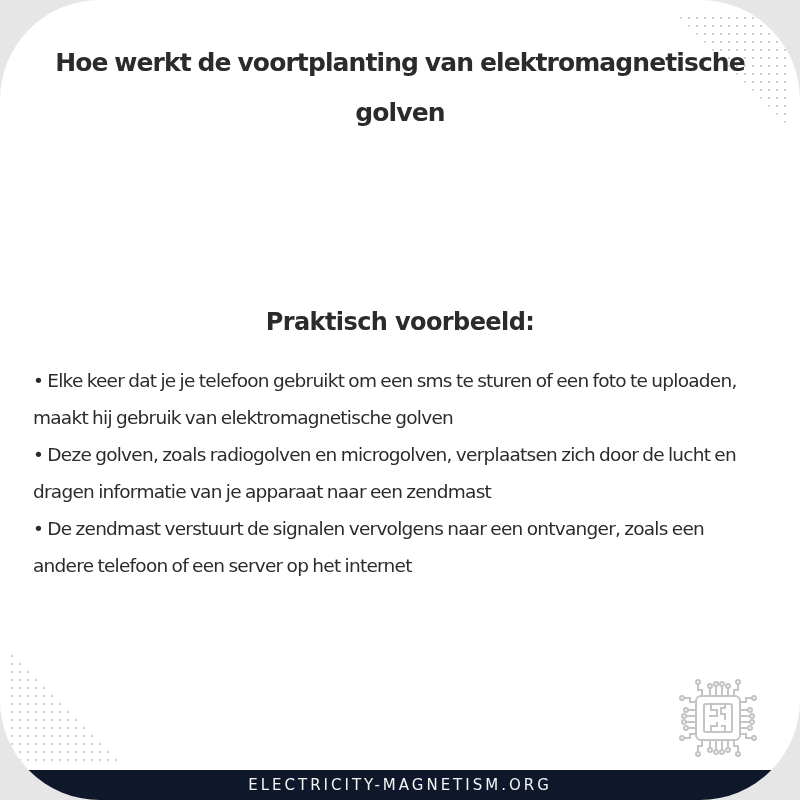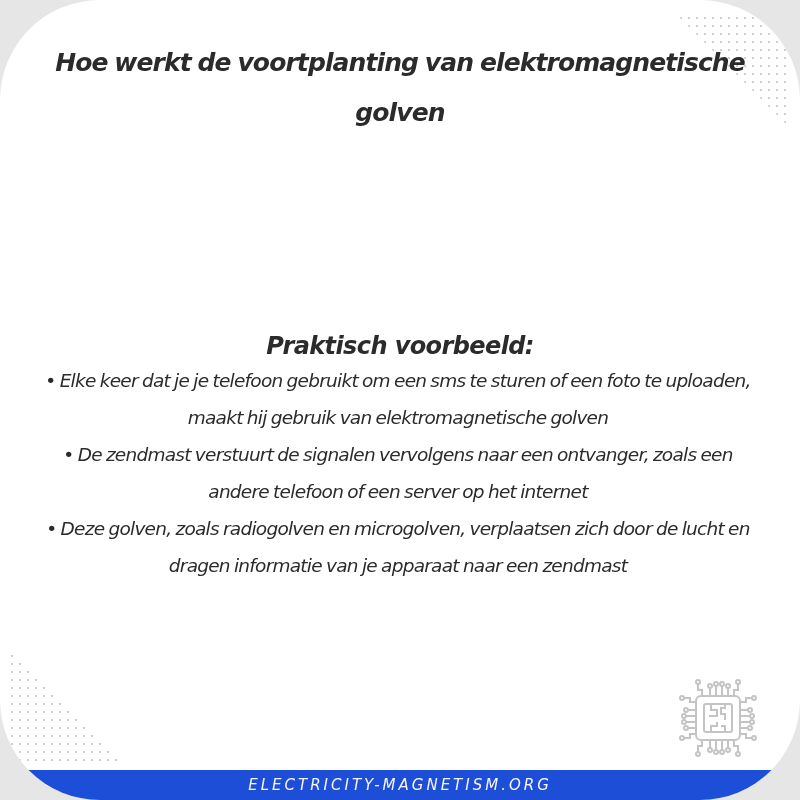--- a/index.html
+++ b/index.html
@@ -10,21 +10,20 @@
       color: #2b2b2b;
       position: relative;
     }
     .card {
       position: absolute;
       left: 0; top: 0;
       width: 800px; height: 800px;
       background: #ffffff;
       border-radius: 100px;
       overflow: hidden;
-      font-style: italic;
     }
     .dots-tr {
       position: absolute;
       left: 677px; top: 14px;
       width: 110px; height: 110px;
       background-image: radial-gradient(circle, #cfcfcf 1px, transparent 1.4px);
       background-size: 8px 8px;
       -webkit-mask-image: linear-gradient(225deg, #000 50%, transparent 51%);
       mask-image: linear-gradient(225deg, #000 50%, transparent 51%);
     }
@@ -57,42 +56,41 @@
       letter-spacing: -0.3px;
     }
     .subtitle {
       position: absolute;
       left: 30px; top: 300px;
       width: 740px;
       text-align: center;
       font-size: 24px;
       line-height: 44px;
       letter-spacing: -0.6px;
-      margin-top: 24px;
     }
     .examples {
       position: absolute;
       left: 33px; top: 362px;
       width: 730px;
       font-size: 18.5px;
       line-height: 37px;
       letter-spacing: -0.75px;
       word-spacing: -1px;
     }
-    .examples p { margin: 0; text-align: center; }
+    .examples p { margin: 0; }
     .chip {
       position: absolute;
       left: 675px; top: 675px;
       width: 86px; height: 86px;
     }
     .footer {
       position: absolute;
       left: 0; top: 770px;
       width: 800px; height: 30px;
-      background: #1d4ed8;
+      background: #0f172a;
       color: #f5f5f5;
       text-align: center;
       font-size: 15px;
       line-height: 30px;
       letter-spacing: 3px;
     }
   </style>
 </head>
 <body>
 
@@ -100,22 +98,22 @@
   <div class="dots-tr"></div>
   <div class="dots-bl"></div>
 
   <h1 class="title">Hoe werkt de voortplanting van elektromagnetische golven</h1>
 
 
   <h2 class="subtitle">Praktisch voorbeeld:</h2>
 
   <div class="examples">
     <p>• Elke keer dat je je telefoon gebruikt om een sms te sturen of een foto te uploaden, maakt hij gebruik van elektromagnetische golven</p>
+    <p>• Deze golven, zoals radiogolven en microgolven, verplaatsen zich door de lucht en dragen informatie van je apparaat naar een zendmast</p>
     <p>• De zendmast verstuurt de signalen vervolgens naar een ontvanger, zoals een andere telefoon of een server op het internet</p>
-    <p>• Deze golven, zoals radiogolven en microgolven, verplaatsen zich door de lucht en dragen informatie van je apparaat naar een zendmast</p>
   </div>
 
   <svg class="chip" viewBox="0 0 86 86" fill="none" stroke="#c4c4c4" stroke-width="2">
     <rect x="21" y="21" width="44" height="44" rx="5"></rect>
     <rect x="29" y="29" width="28" height="28" rx="2"></rect>
     <path d="M36 29 v6 h6 v6 h-8 M50 29 v4 h-4 v6 h4 v6 M36 57 v-6 h6 v-4 M50 57 v-6 h-4"></path>
 
     <path d="M27 21 v-6 h-4 v-6 M35 21 v-8 M41 21 v-10 M47 21 v-10 M53 21 v-8 M59 21 v-6 h4 v-6"></path>
     <circle cx="23" cy="7" r="2"></circle>
       <circle cx="35" cy="11" r="2"></circle>

